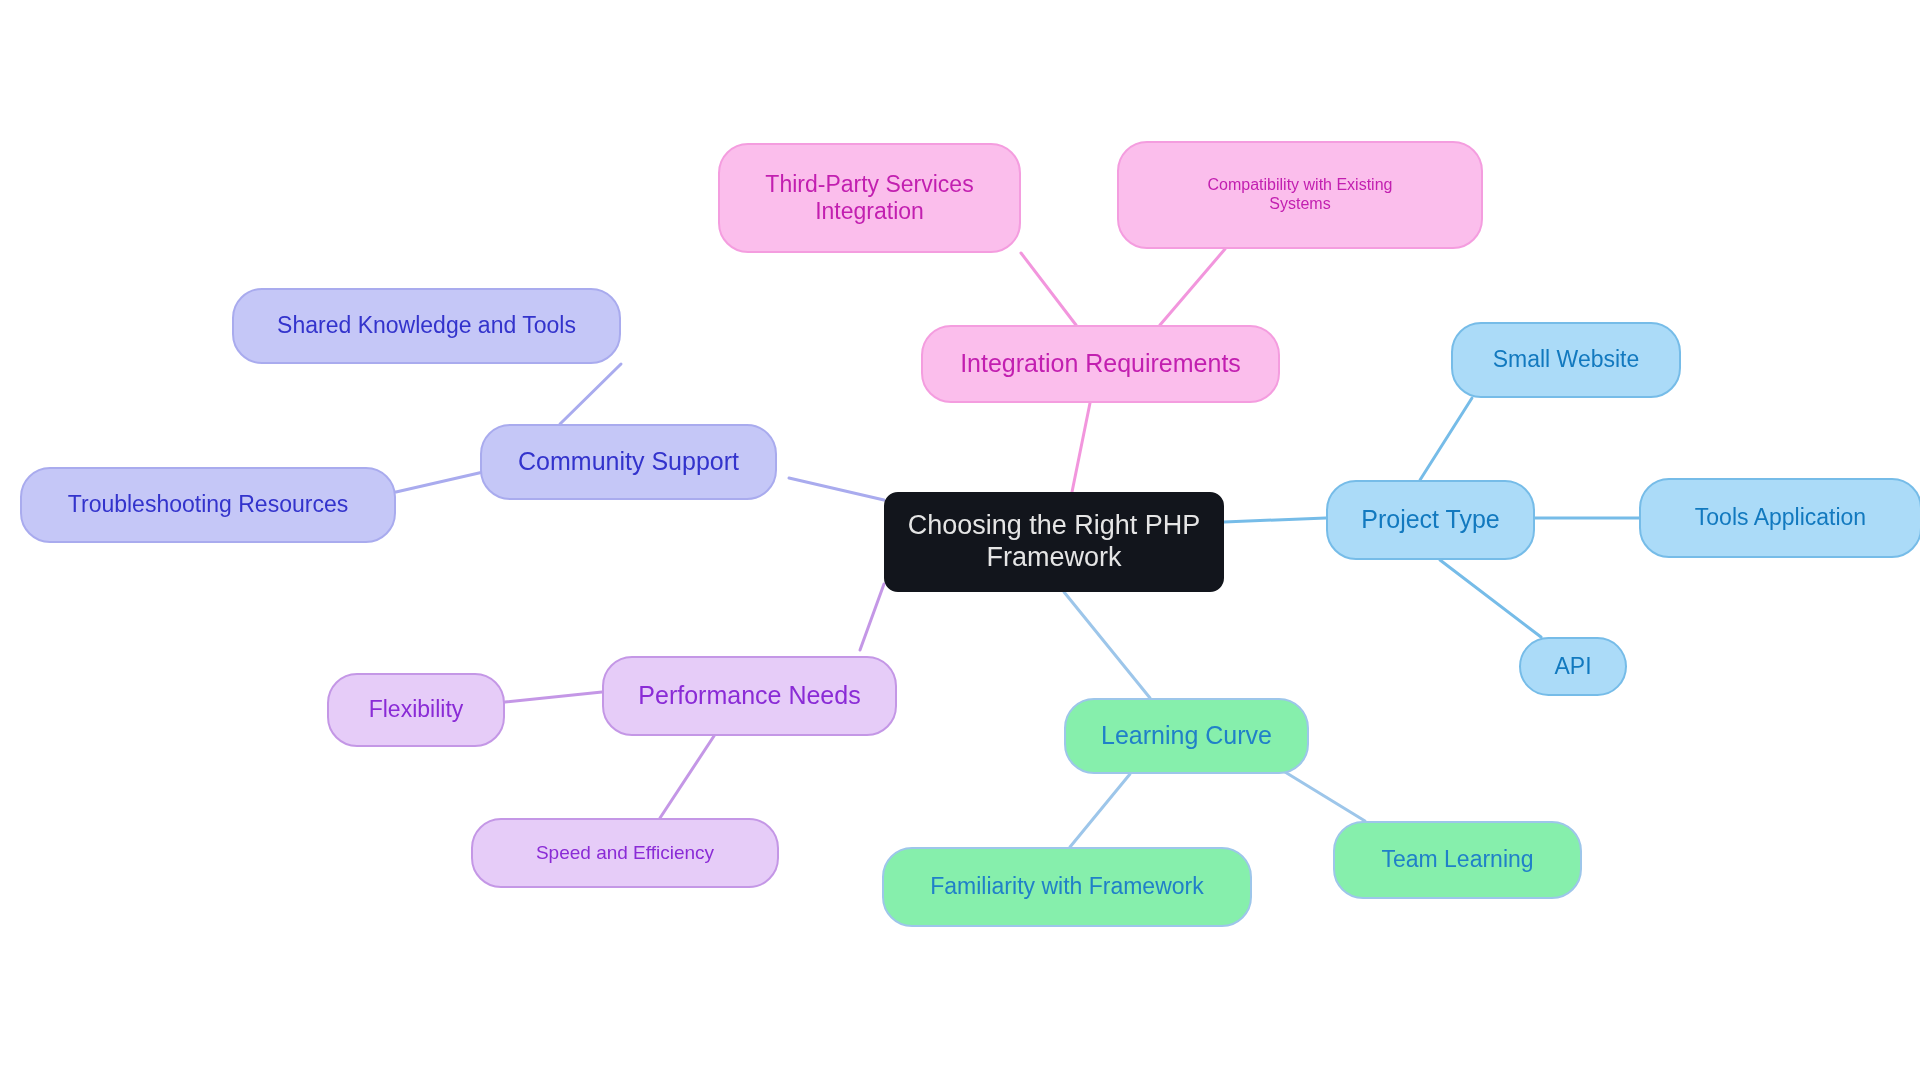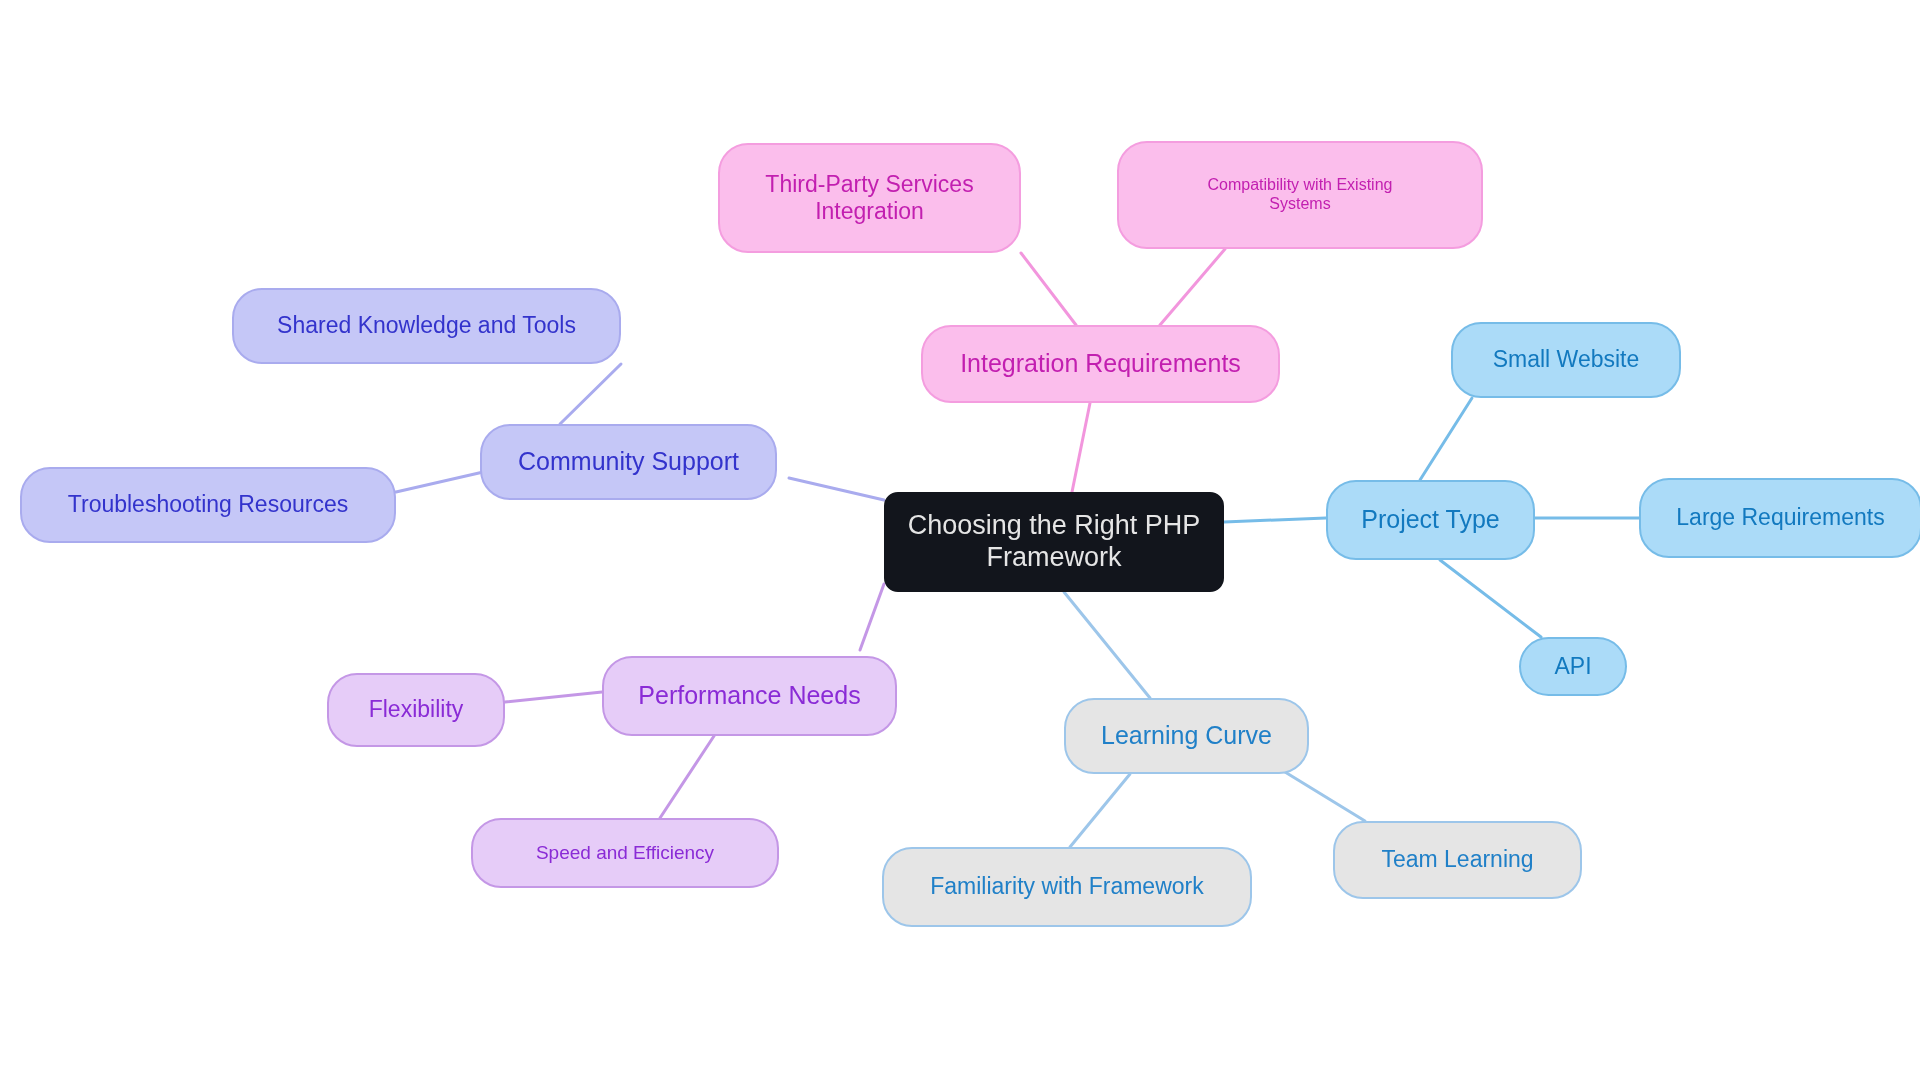--- a/index.html
+++ b/index.html
@@ -55,21 +55,21 @@
     color: #3333cc;
     border-radius: 30px;
   }
   .node.blue {
     background: #abdbf8;
     border-color: #76bce8;
     color: #1279bf;
     border-radius: 30px;
   }
   .node.paleblue {
-    background: #e5e5e5;
+    background: #86efac;
     border-color: #9dc6ea;
     color: #2080c8;
     border-radius: 30px;
   }
   .node.violet {
     background: #e6ccf8;
     border-color: #c497e6;
     color: #8a2bd6;
     border-radius: 30px;
   }
@@ -102,21 +102,21 @@
       <div class="node pink" style="left: 921px; top: 325px; width: 359px; height: 78px; font-size: 25px;"><span>Integration Requirements</span></div>
       <div class="node pink" style="left: 718px; top: 143px; width: 303px; height: 110px; font-size: 23px;"><span>Third-Party Services
 Integration</span></div>
       <div class="node pink" style="left: 1117px; top: 141px; width: 366px; height: 108px; font-size: 16px;"><span>Compatibility with Existing
 Systems</span></div>
       <div class="node periwinkle" style="left: 480px; top: 424px; width: 297px; height: 76px; font-size: 25px;"><span>Community Support</span></div>
       <div class="node periwinkle" style="left: 232px; top: 288px; width: 389px; height: 76px; font-size: 23px;"><span>Shared Knowledge and Tools</span></div>
       <div class="node periwinkle" style="left: 20px; top: 467px; width: 376px; height: 76px; font-size: 23px;"><span>Troubleshooting Resources</span></div>
       <div class="node blue" style="left: 1326px; top: 480px; width: 209px; height: 80px; font-size: 25px;"><span>Project Type</span></div>
       <div class="node blue" style="left: 1451px; top: 322px; width: 230px; height: 76px; font-size: 23px;"><span>Small Website</span></div>
-      <div class="node blue" style="left: 1639px; top: 478px; width: 283px; height: 80px; font-size: 23px;"><span>Large Requirements</span></div>
+      <div class="node blue" style="left: 1639px; top: 478px; width: 283px; height: 80px; font-size: 23px;"><span>Tools Application</span></div>
       <div class="node blue" style="left: 1519px; top: 637px; width: 108px; height: 59px; font-size: 23px;"><span>API</span></div>
       <div class="node paleblue" style="left: 1064px; top: 698px; width: 245px; height: 76px; font-size: 25px;"><span>Learning Curve</span></div>
       <div class="node paleblue" style="left: 882px; top: 847px; width: 370px; height: 80px; font-size: 23px;"><span>Familiarity with Framework</span></div>
       <div class="node paleblue" style="left: 1333px; top: 821px; width: 249px; height: 78px; font-size: 23px;"><span>Team Learning</span></div>
       <div class="node violet" style="left: 602px; top: 656px; width: 295px; height: 80px; font-size: 25px;"><span>Performance Needs</span></div>
       <div class="node violet" style="left: 327px; top: 673px; width: 178px; height: 74px; font-size: 23px;"><span>Flexibility</span></div>
       <div class="node violet" style="left: 471px; top: 818px; width: 308px; height: 70px; font-size: 19px;"><span>Speed and Efficiency</span></div>
     </div>
 </div>
 

